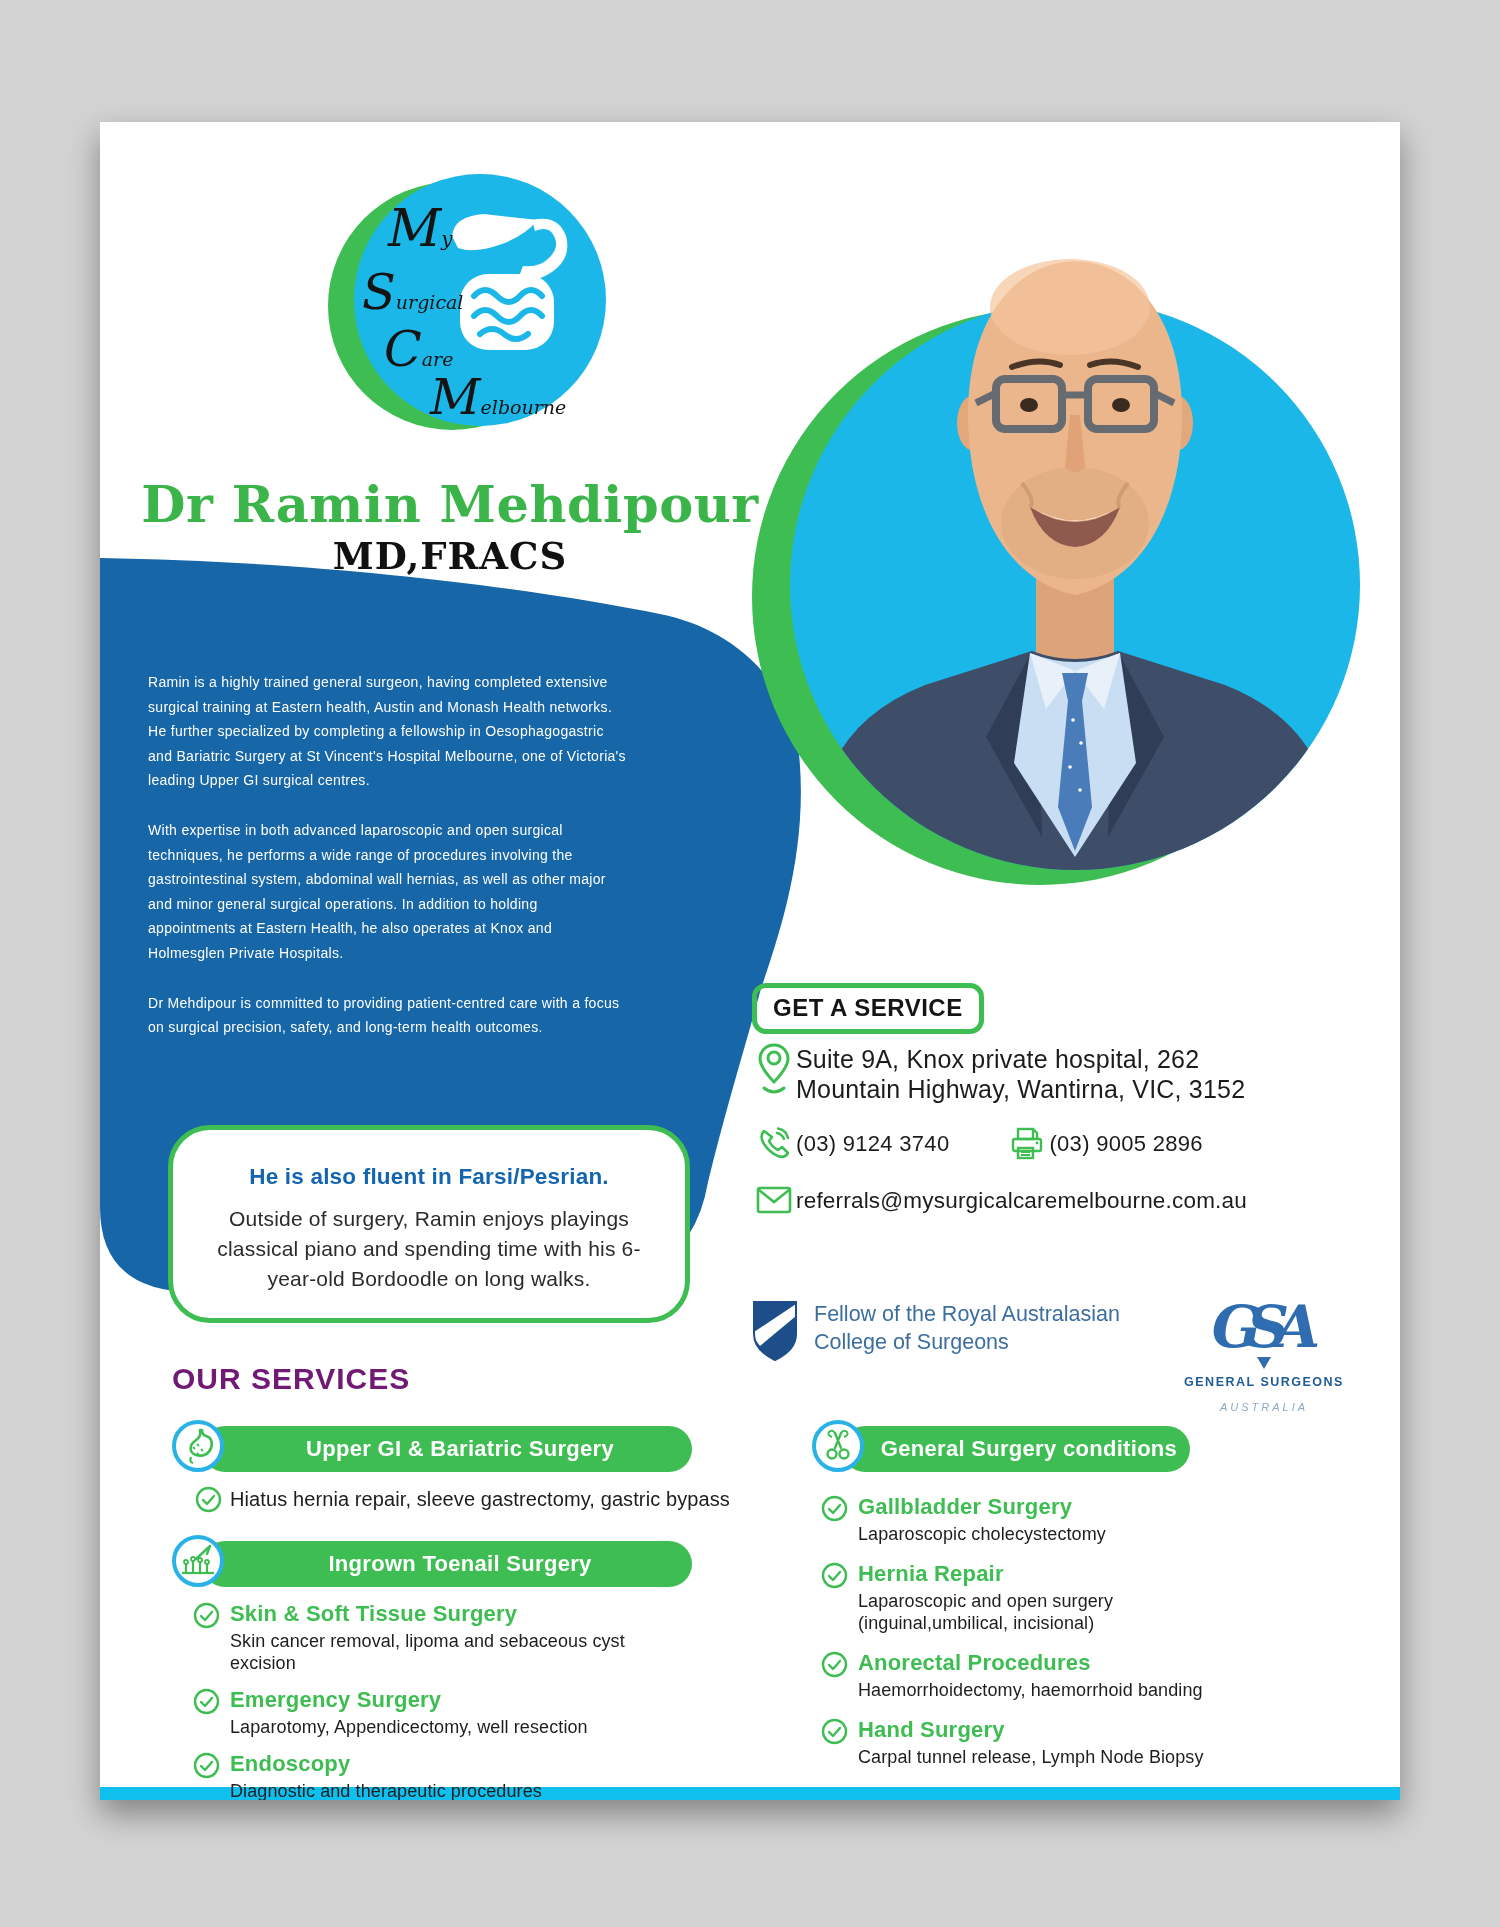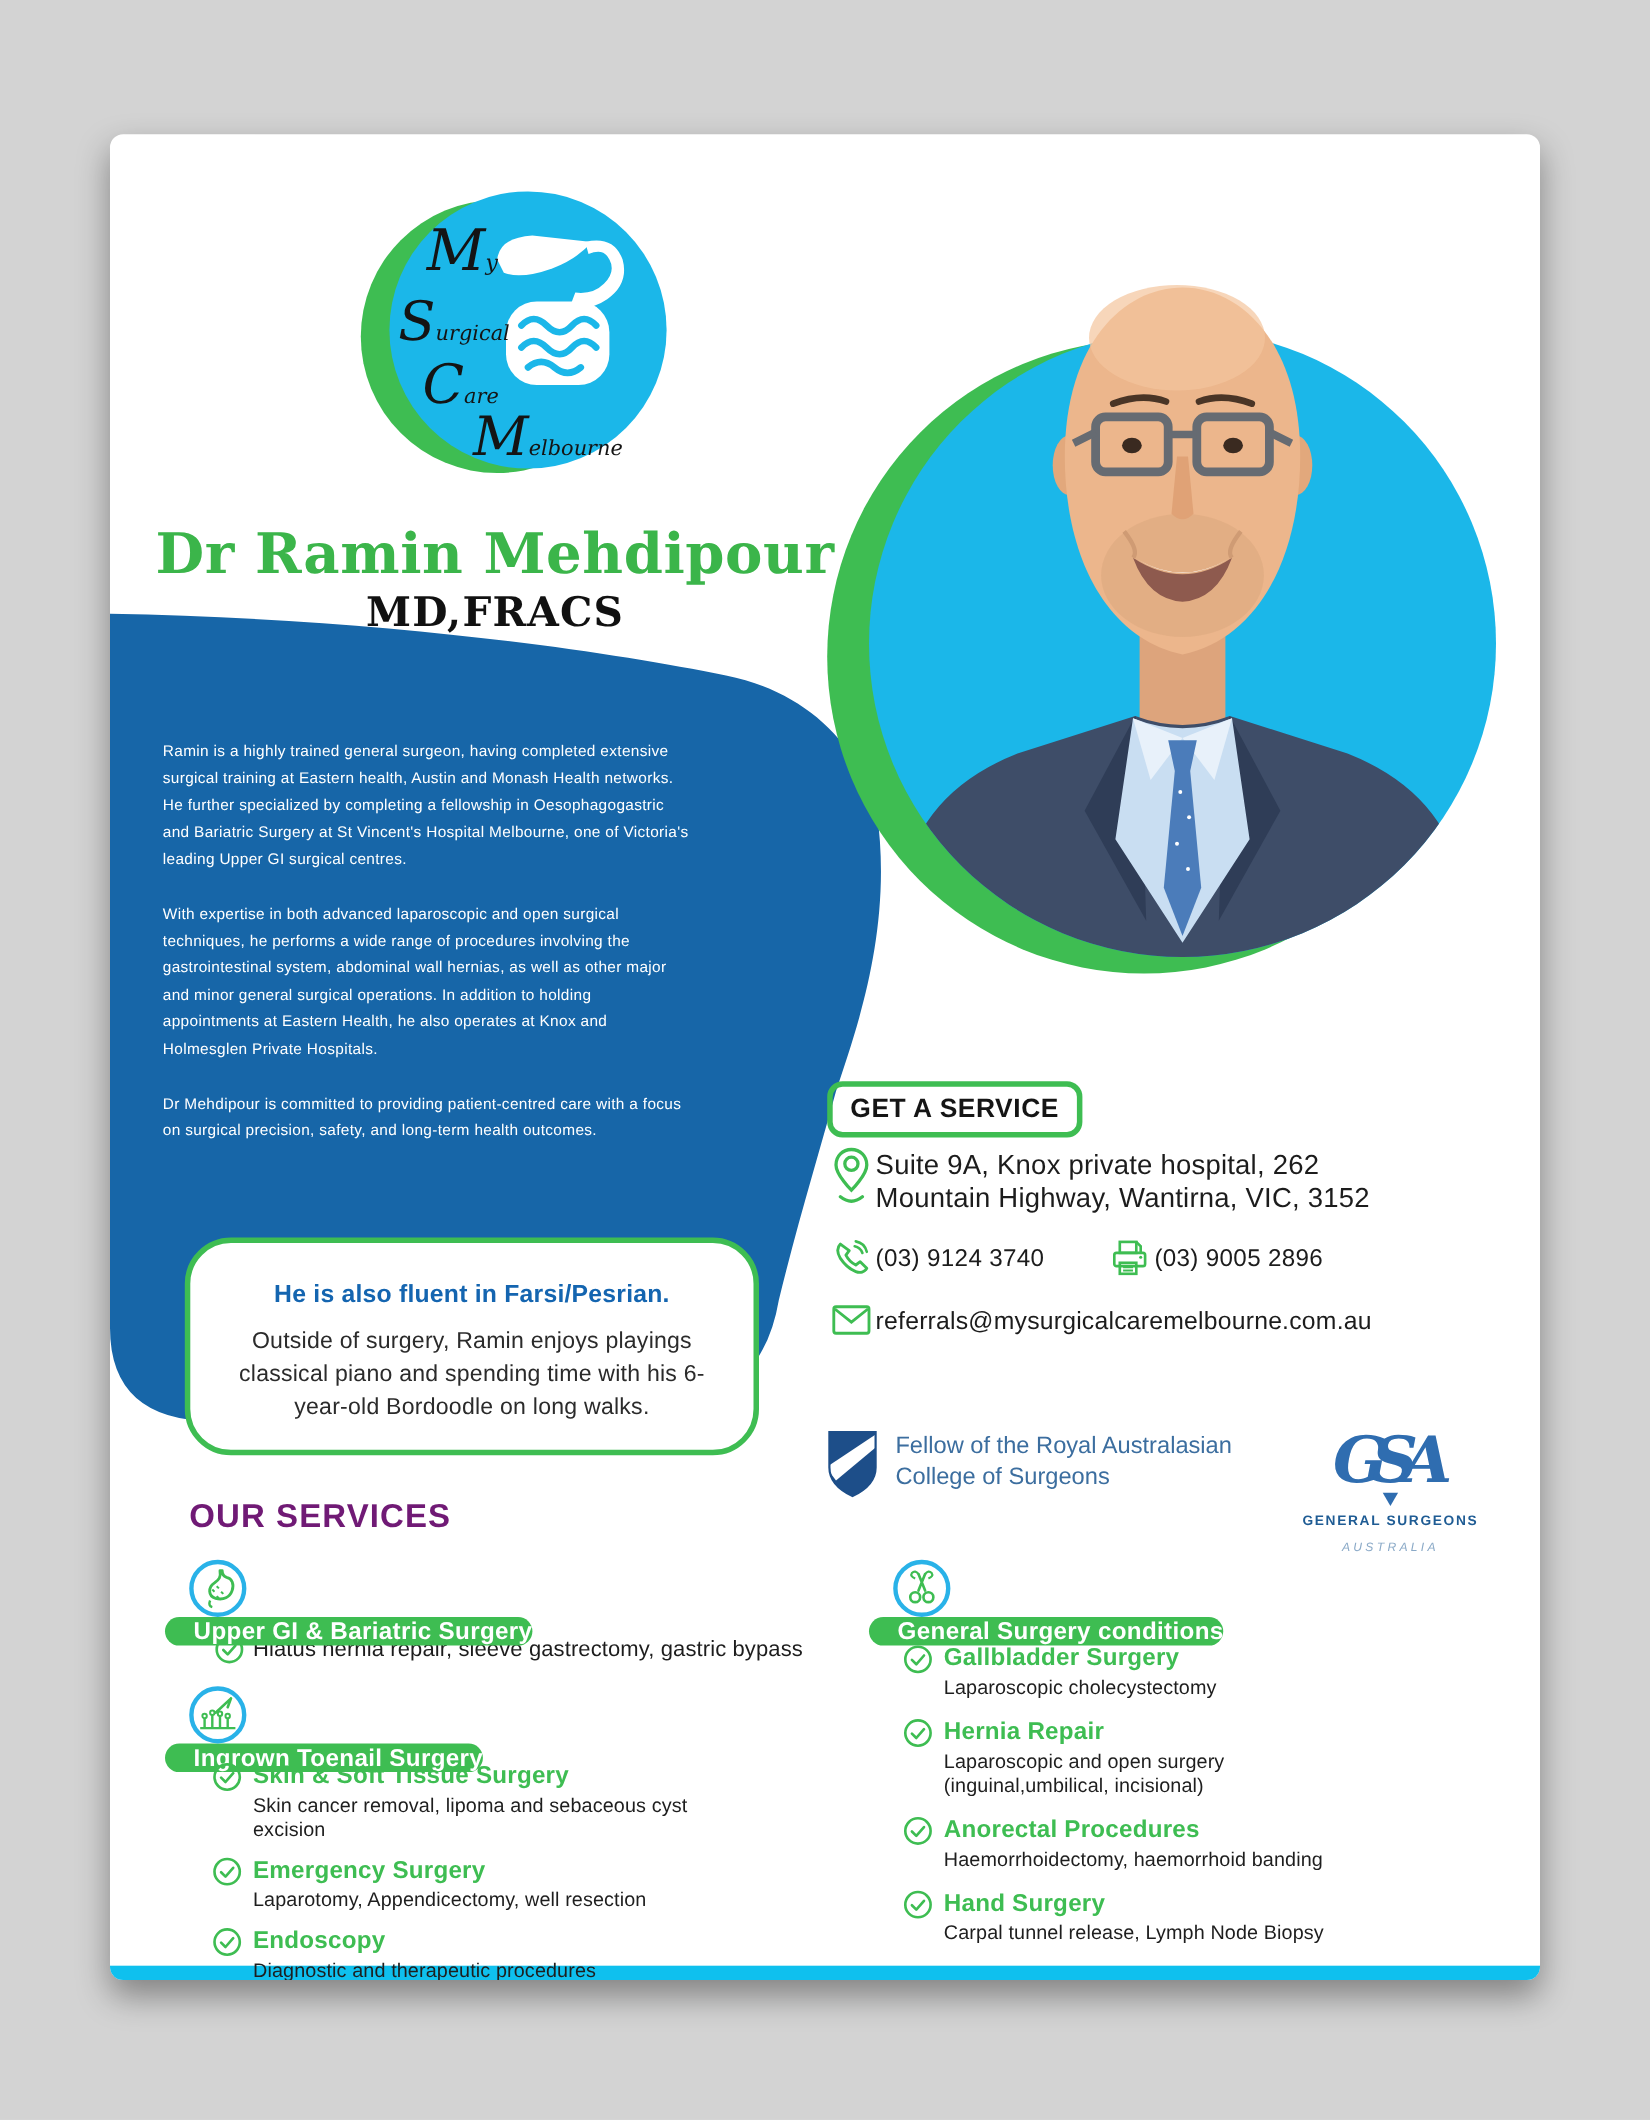--- a/index.html
+++ b/index.html
@@ -1,20 +1,20 @@
 <!DOCTYPE html>
 <html><head>
 <meta charset="utf-8">
 <style>
   * { margin:0; padding:0; box-sizing:border-box; }
   html,body { background:#d3d3d3; }
   body { font-family:"Liberation Sans", sans-serif; }
   .stage { position:relative; width:1500px; height:1927px; background:#d3d3d3; overflow:hidden; }
   .card { position:absolute; left:100px; top:122px; width:1300px; height:1678px; background:#ffffff;
-          box-shadow:0 14px 30px rgba(0,0,0,.38); overflow:hidden;border-radius:12px; }
+          box-shadow:0 14px 30px rgba(0,0,0,.38); overflow:hidden; }
   .bottom-bar { position:absolute; left:0; bottom:0; width:100%; height:13px; background:#0fc0ee; }
 
   
   .logo-wrap { position:absolute; left:228px; top:52px; width:258px; height:262px; }
   .logo-green { position:absolute; left:0; top:8px; width:248px; height:248px; border-radius:50%; background:#3ebd52; }
   .logo-blue  { position:absolute; left:26px; top:0; width:252px; height:252px; border-radius:50%; background:#1bb7e9; }
   .logo-art { position:absolute; right:18px; top:34px; }
   .logo-text { position:absolute; left:34px; top:28px; font-family:"DejaVu Serif", serif; font-style:italic; color:#141414; }
   .logo-word { display:block; line-height:1; }
   .logo-word::first-letter { font-size:2.6em; }
@@ -64,21 +64,21 @@
               letter-spacing:-14px; line-height:.95; margin-left:-10px;}
   .gsa-tail { width:0; height:0; margin:2px auto 6px; border-left:7px solid transparent; border-right:7px solid transparent; border-top:12px solid #2f6db0; }
   .gsa-l1 { font-size:12.5px; font-weight:bold; letter-spacing:1.5px; color:#1f5c94; }
   .gsa-l2 { font-size:11px; letter-spacing:3px; color:#8aa9c7; font-style:italic; margin-top:12px;}
 
   
   .col { position:absolute; top:1240px; z-index:5; }
   .col-left { left:72px; width:520px; }
   .col-right { left:712px; width:400px; }
   .svc-head { font-size:30px; font-weight:800; color:#701a75; letter-spacing:1px; margin-bottom:22px; }
-  .pill-row { display:flex; align-items:flex-start; height:54px; margin-bottom:14px; position:relative;flex-direction:column;}
+  .pill-row { display:flex; align-items:flex-end; height:54px; margin-bottom:14px; position:relative;}
   .pill-icon { width:52px; height:52px; border-radius:50%; background:#fff; border:4px solid #29b2e8;
                display:flex; align-items:center; justify-content:center; z-index:2; flex:0 0 52px;}
   .pill { flex:1; height:46px; margin-left:-22px; background:#3ebd52; border-radius:23px;
           color:#fff; font-weight:bold; font-size:22px; display:flex; align-items:center; justify-content:center;
           padding-left:26px; letter-spacing:.3px;}
   .check-line { display:flex; align-items:center; margin-bottom:20px; padding-left:23px;}
   .check-line .ck { flex:0 0 27px; margin-right:8px;}
   .check-line .txt { font-size:20px; color:#1d1d1d; letter-spacing:.1px; white-space:nowrap;}
   .svc-item { position:relative; padding-left:58px; margin-bottom:13px; }
   .svc-item .ck { position:absolute; left:21px; top:1px; }

